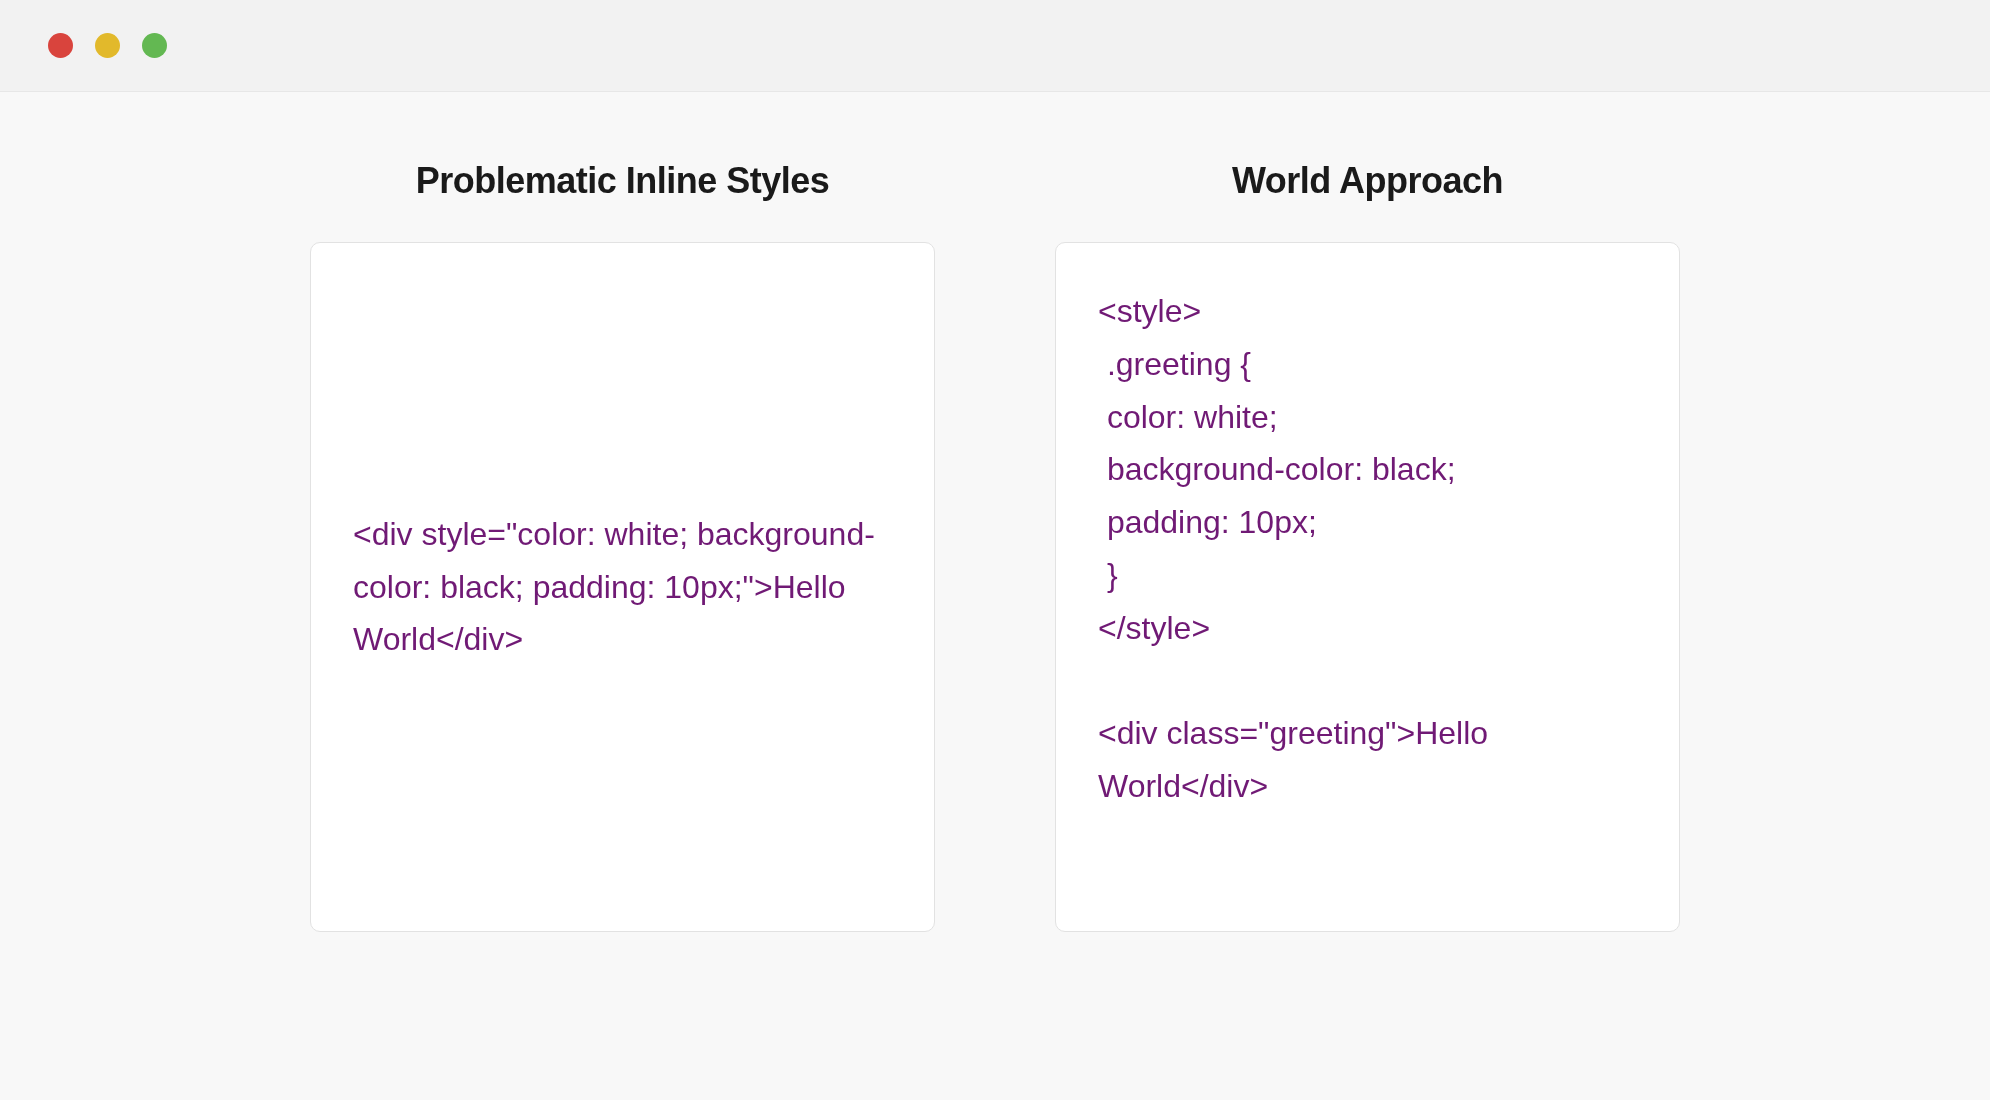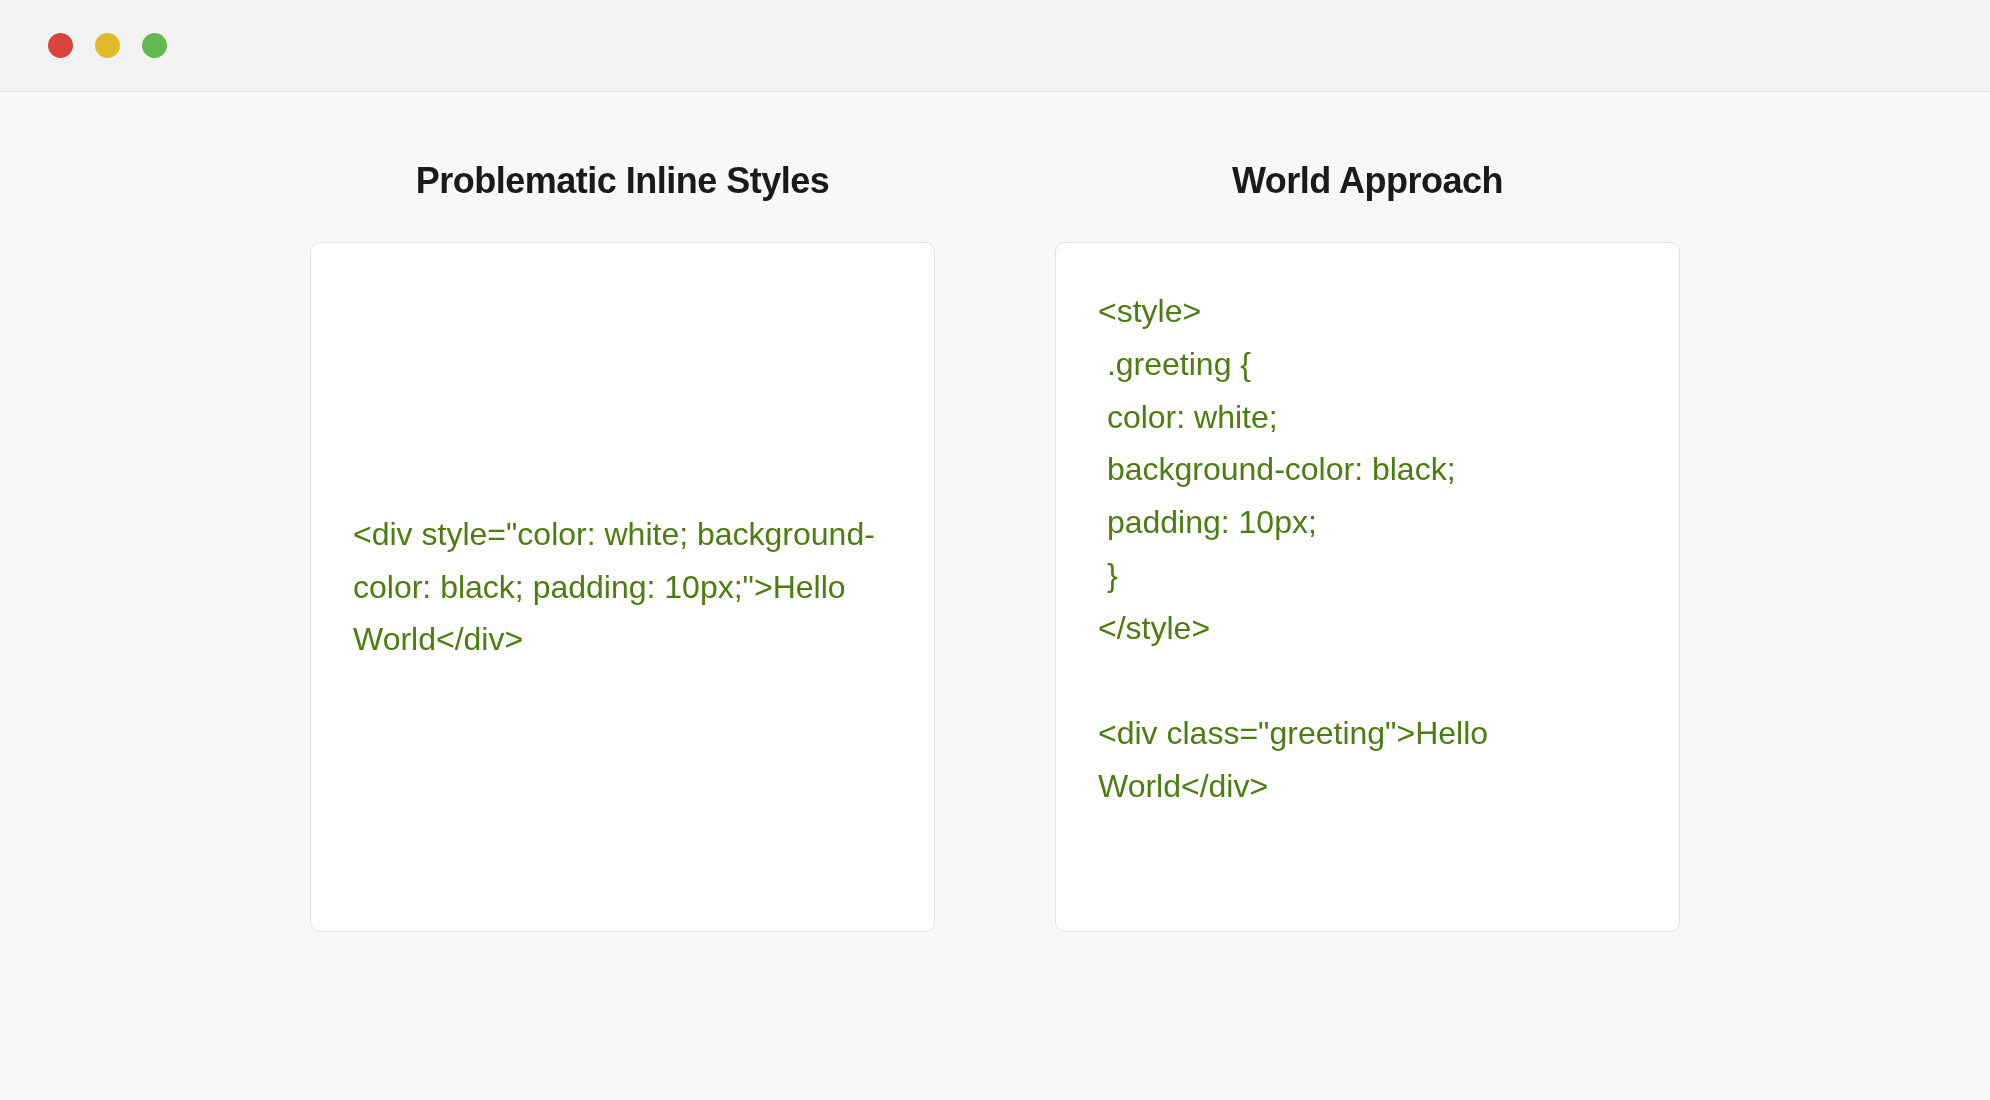--- a/index.html
+++ b/index.html
@@ -69,21 +69,21 @@
       flex-direction: column;
       justify-content: center;
     }
     .code-box.top-align {
       justify-content: flex-start;
     }
     .code-text {
       font-family: -apple-system, BlinkMacSystemFont, "Segoe UI", Helvetica, Arial, sans-serif;
       font-size: 32px;
       line-height: 1.65;
-      color: #4d7c0f;
+      color: #701a75;
       white-space: pre-wrap;
       word-wrap: break-word;
       font-weight: 400;
     }
   </style>
 </head>
 <body>
 
 <div class="window">
   <div class="titlebar">

